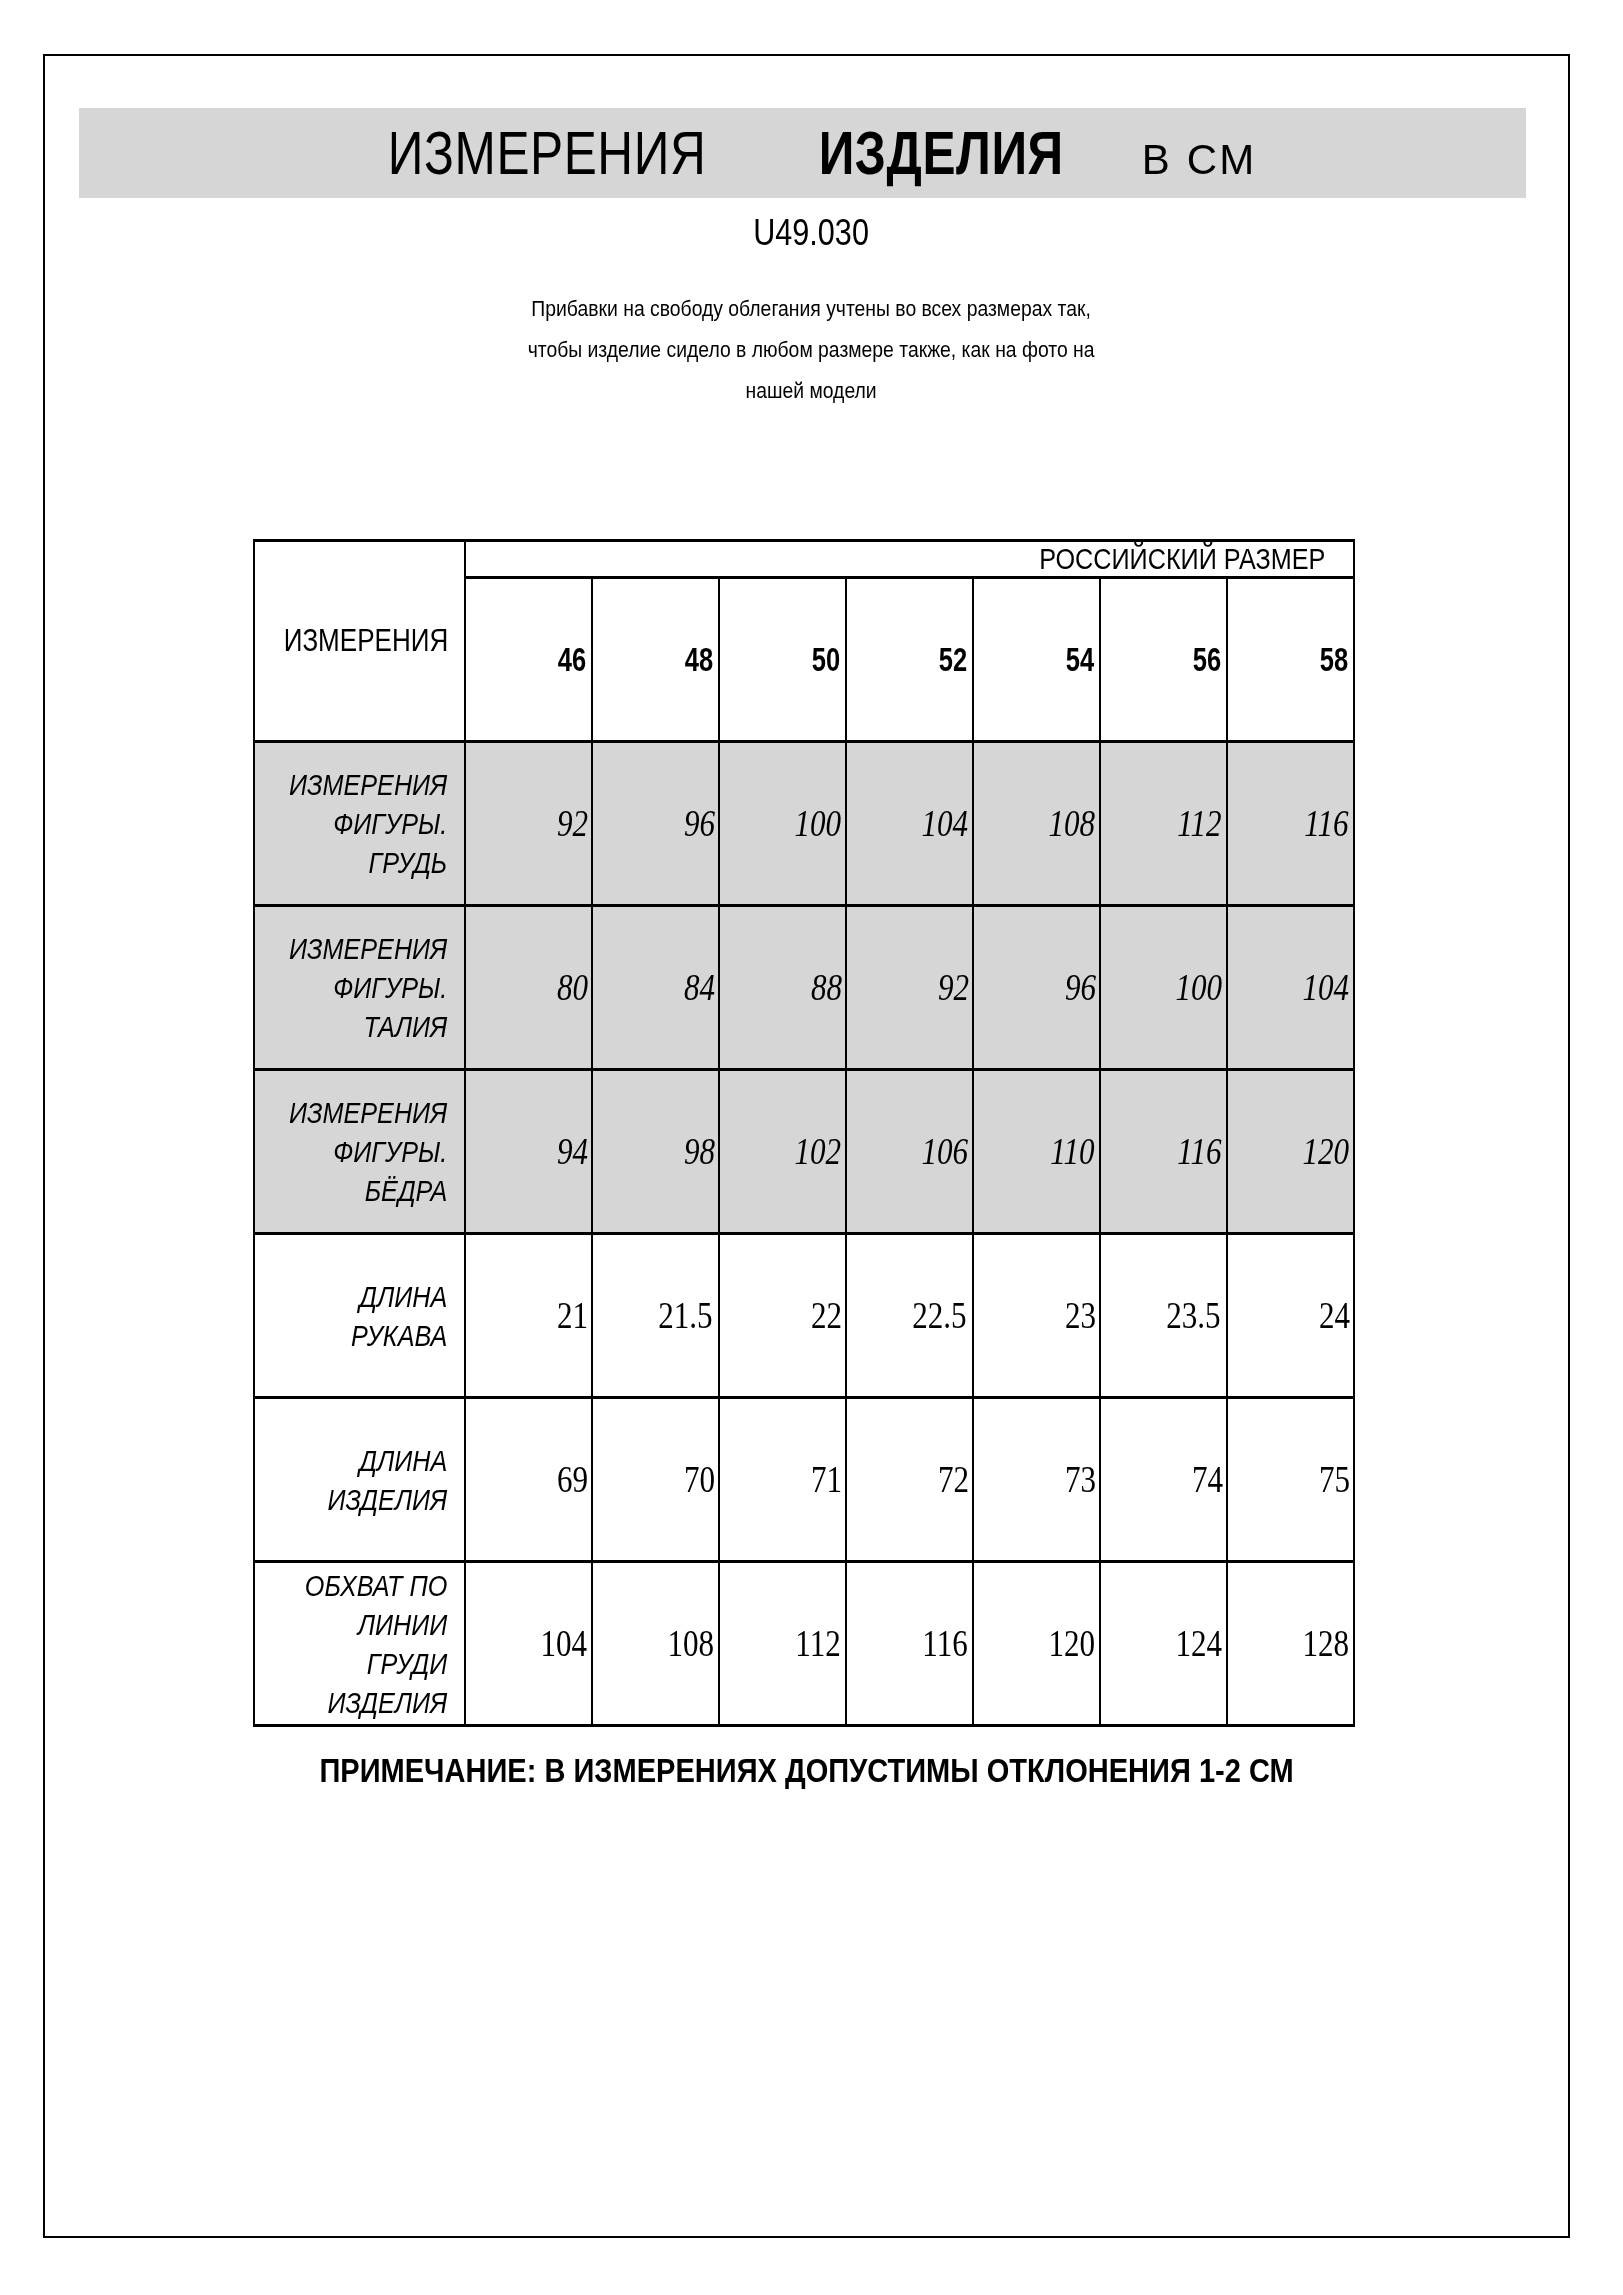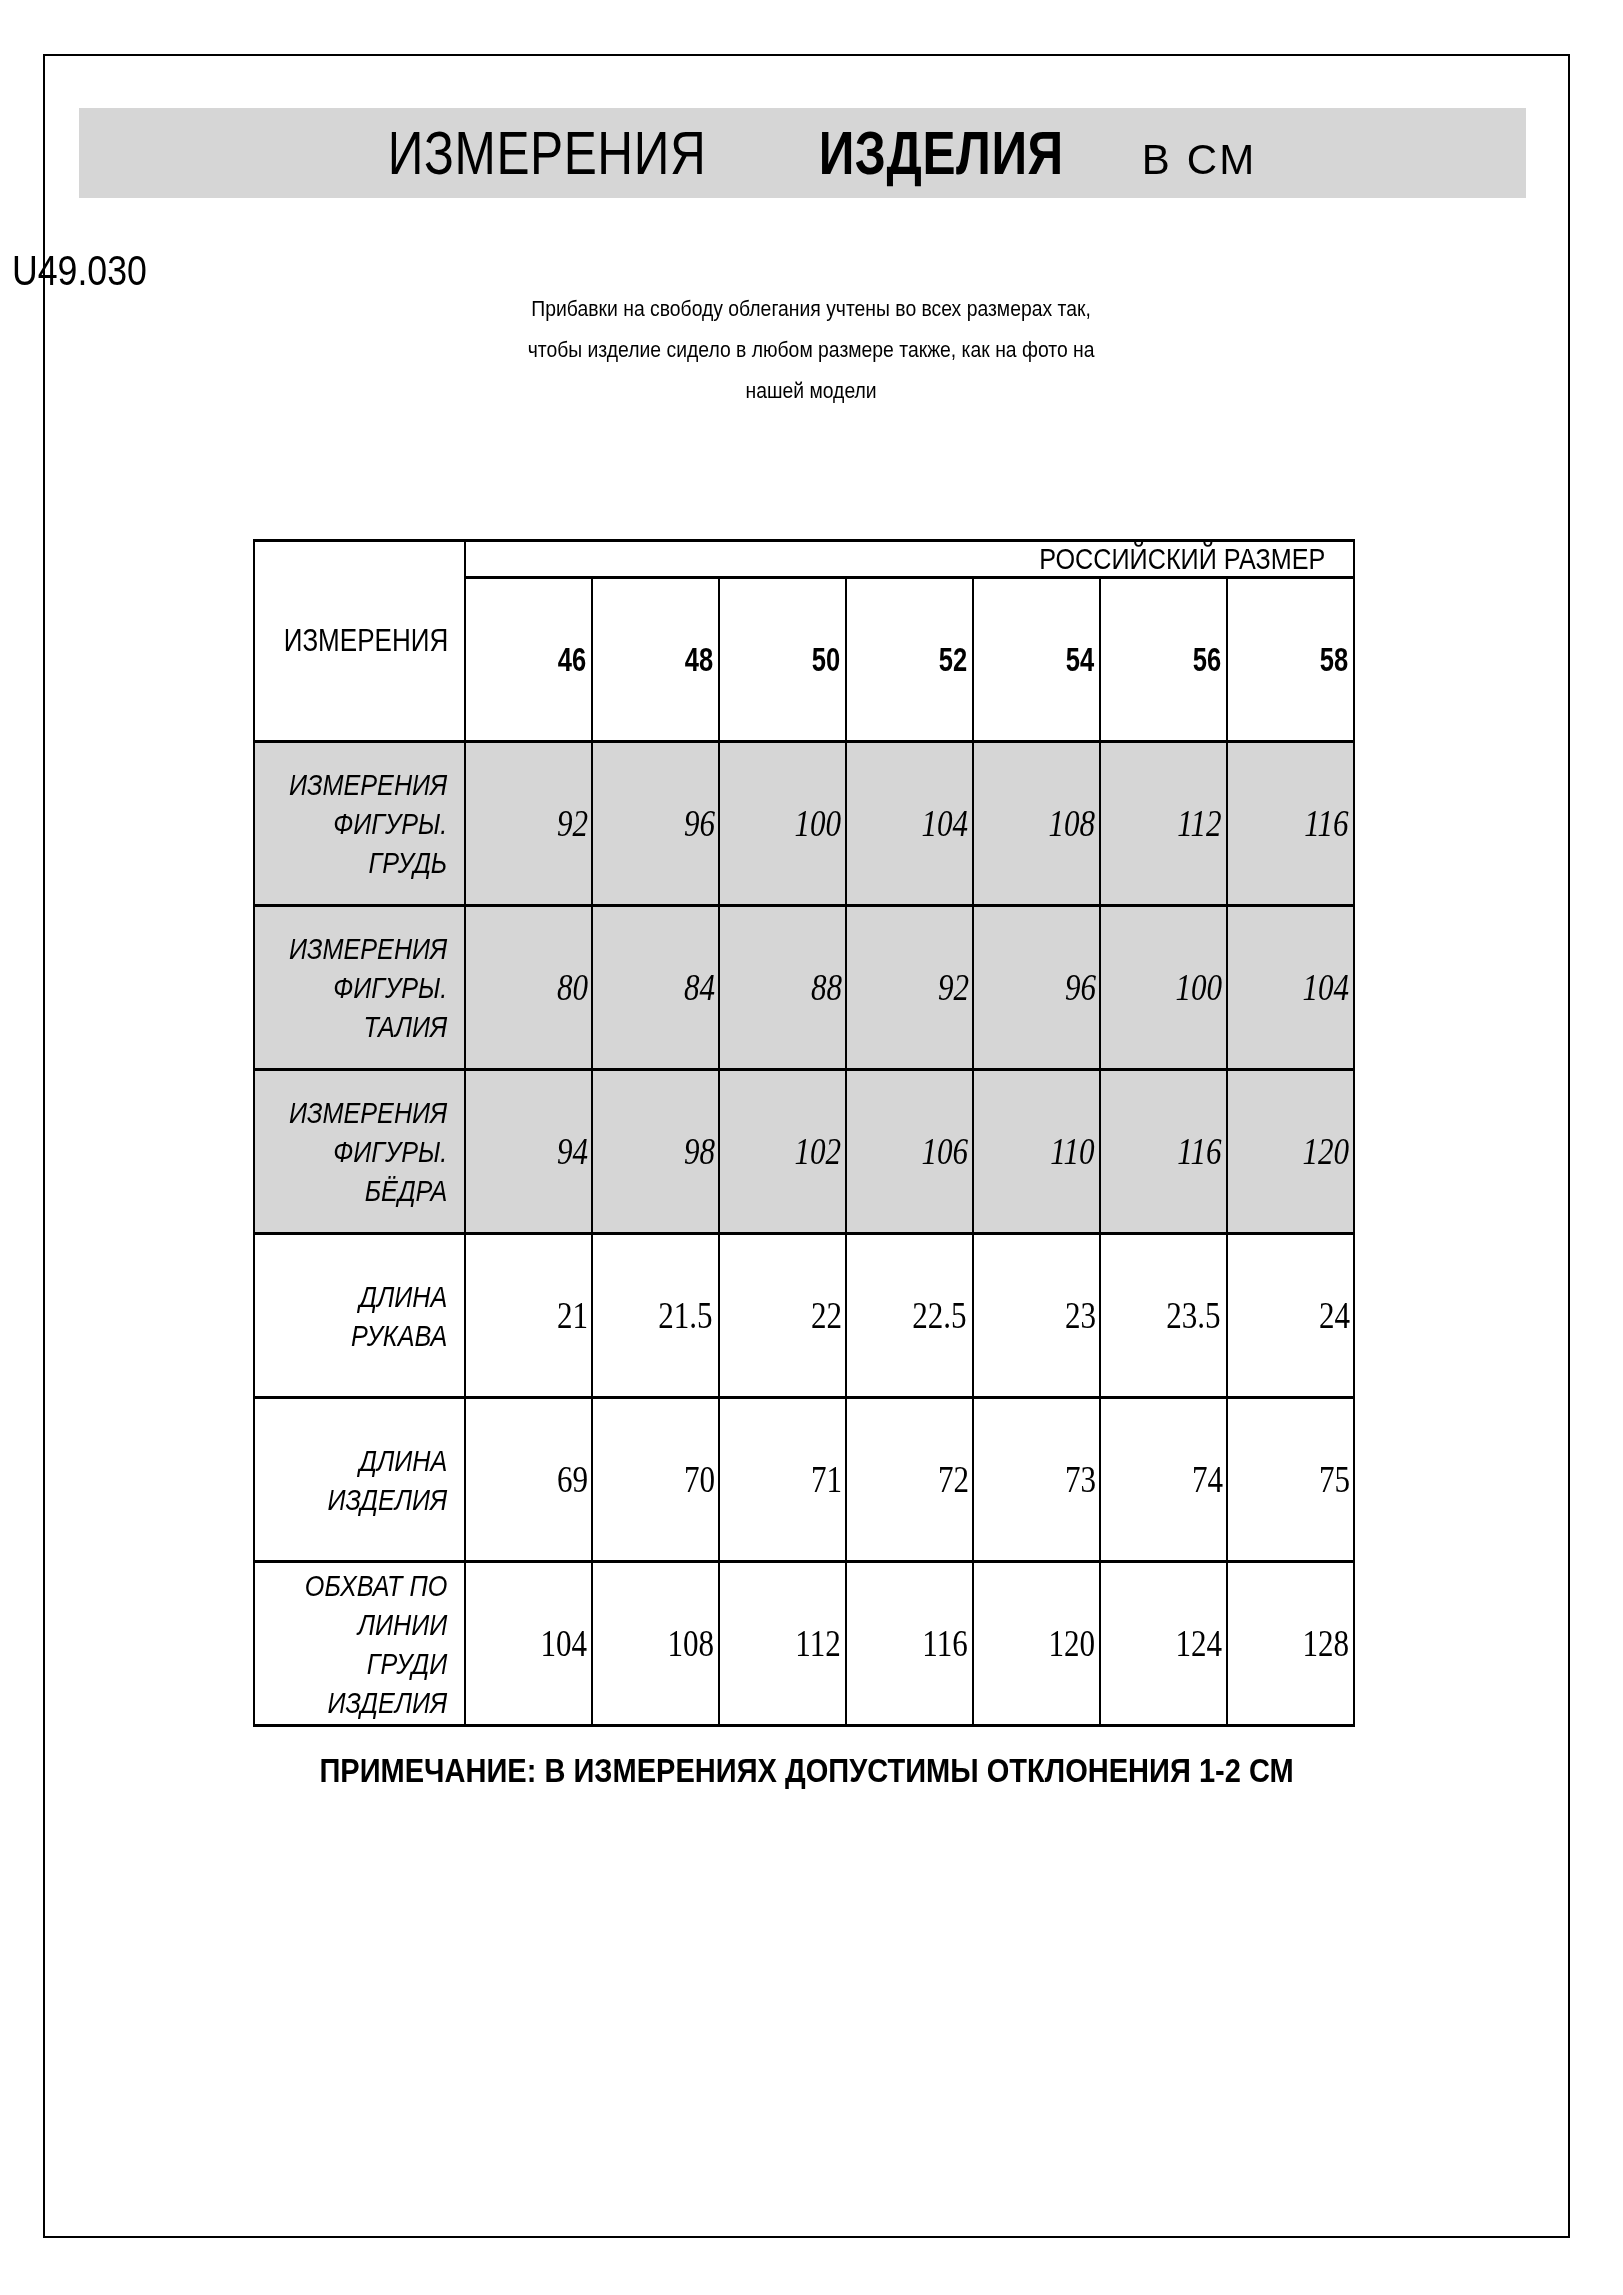--- a/index.html
+++ b/index.html
@@ -58,24 +58,24 @@
   .banner .t3 {
     font-size: 42px;
     font-weight: 400;
     transform: none;
     margin-left: 47px;
     letter-spacing: 2.6px;
   }
   .code {
     position: absolute;
     left: 0;
-    top: 247px;
+    top: 212px;
     width: 100%;
-    text-align: left;
-    font-size: 42px;
+    text-align: center;
+    font-size: 36px;
     font-weight: 400;
   }
   .code .cx { transform: scaleX(0.85); }
   .fit-note {
     position: absolute;
     left: 0;
     top: 288px;
     width: 100%;
     text-align: center;
     font-size: 22px;

